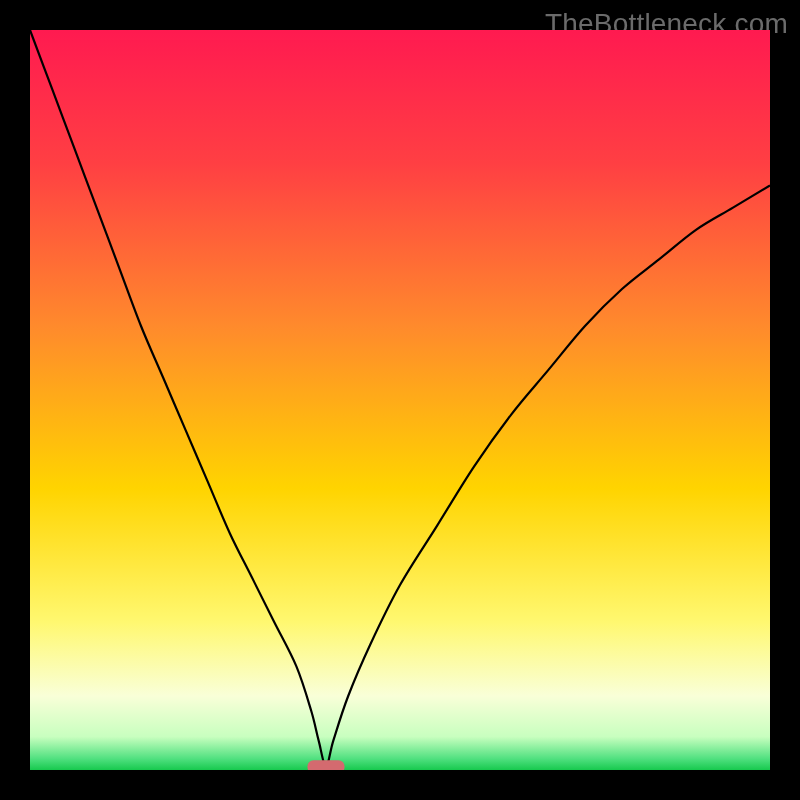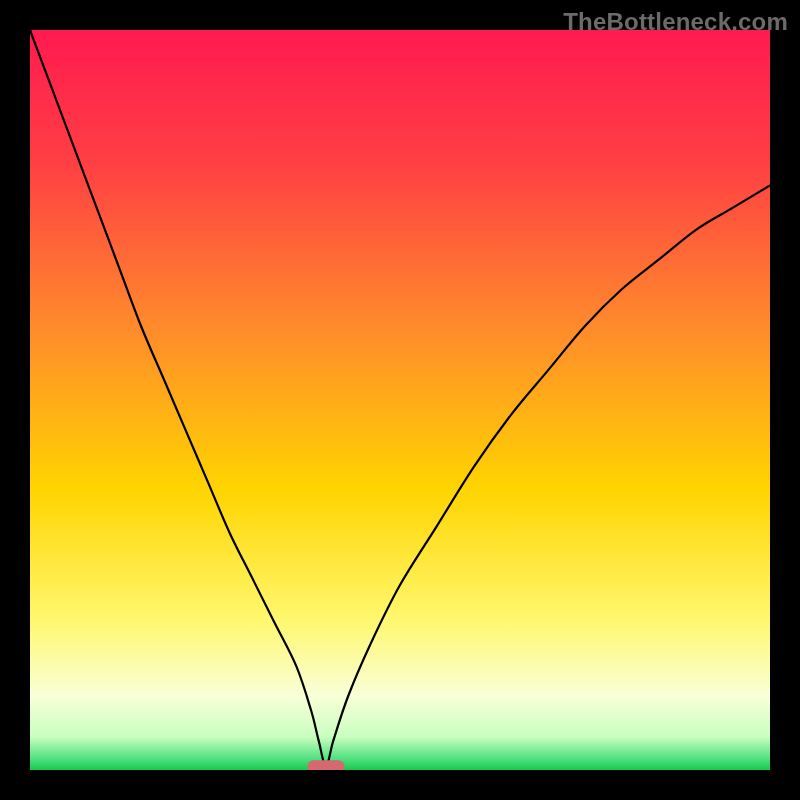--- a/index.html
+++ b/index.html
@@ -24,22 +24,22 @@
     left: 30px;
     top: 30px;
     width: 740px;
     height: 740px;
   }
   .watermark {
     position: absolute;
     top: 8px;
     right: 12px;
     color: #6b6b6b;
-    font-size: 24px;
-    font-weight: 700;
+    font-size: 28px;
+    font-weight: 400;
     letter-spacing: 0.2px;
     user-select: none;
   }
   svg { display: block; }
 </style>
 </head>
 <body>
 
 <div class="frame">
   <div class="watermark">TheBottleneck.com</div>

